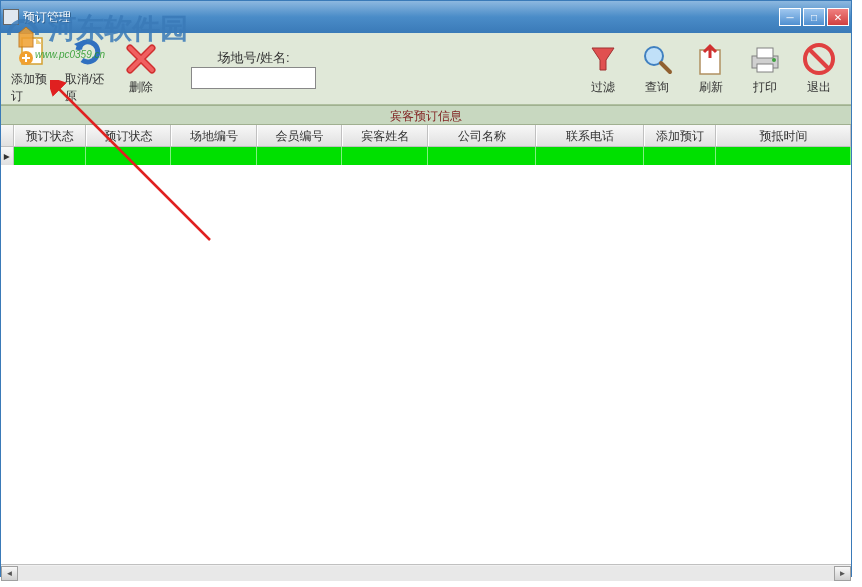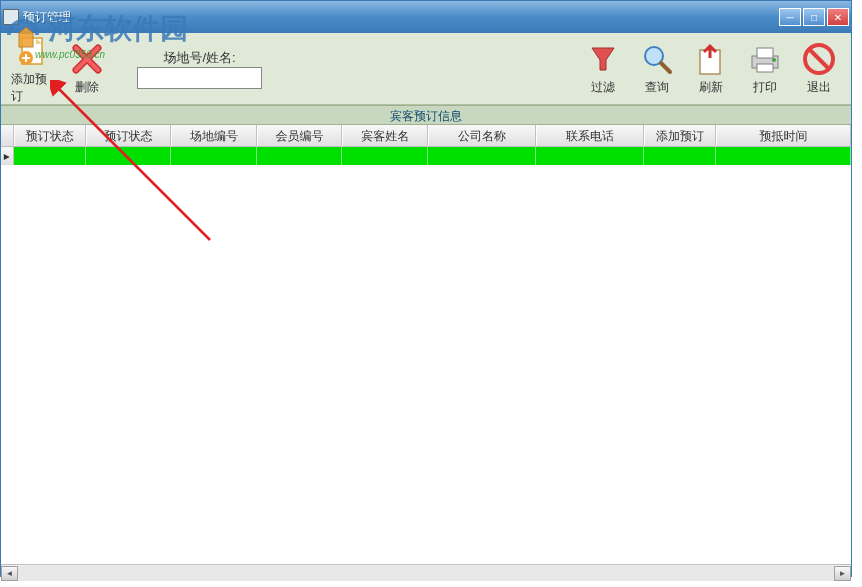--- a/index.html
+++ b/index.html
@@ -93,21 +93,21 @@
     }
     .spacer { flex: 1; }
     .section-header {
       height: 20px;
       background: #c8d8c0;
       border-top: 1px solid #a0b090;
       border-bottom: 1px solid #a0b090;
       text-align: center;
       line-height: 20px;
       font-size: 12px;
-      color: #0c4a6e;
+      color: #7f1d1d;
     }
     .grid-header {
       display: flex;
       height: 22px;
       background: #e8e8e8;
       border-bottom: 1px solid #c0c0c0;
       justify-content: flex-end;
     }
     .grid-header-cell {
       border-right: 1px solid #c0c0c0;
@@ -216,20 +216,29 @@
           <rect x="6" y="4" width="20" height="26" fill="#fff" stroke="#d4a030" stroke-width="1.5"></rect>
           <path d="M20 4 L26 10 L20 10 Z" fill="#f0d080"></path>
           <circle cx="10" cy="24" r="7" fill="#f0a030"></circle>
           <path d="M10 20 L10 28 M6 24 L14 24" stroke="#fff" stroke-width="2"></path>
         </svg>
       </div>
       <span class="tool-label">添加预订</span>
     </div>
 
 
+    <div class="tool-btn">
+      <div class="tool-icon">
+        <svg width="34" height="34" viewBox="0 0 34 34">
+          <path d="M8 16 A10 10 0 1 1 12 26" fill="none" stroke="#3070c0" stroke-width="5"></path>
+          <path d="M4 10 L12 16 L14 6 Z" fill="#3070c0"></path>
+        </svg>
+      </div>
+      <span class="tool-label">取消/还原</span>
+    </div>
 
     <div class="tool-btn">
       <div class="tool-icon">
         <svg width="34" height="34" viewBox="0 0 34 34">
           <path d="M6 6 L28 28 M28 6 L6 28" stroke="#d03030" stroke-width="7" stroke-linecap="round"></path>
           <path d="M6 6 L28 28 M28 6 L6 28" stroke="#f06060" stroke-width="4" stroke-linecap="round"></path>
         </svg>
       </div>
       <span class="tool-label">删除</span>
     </div>

